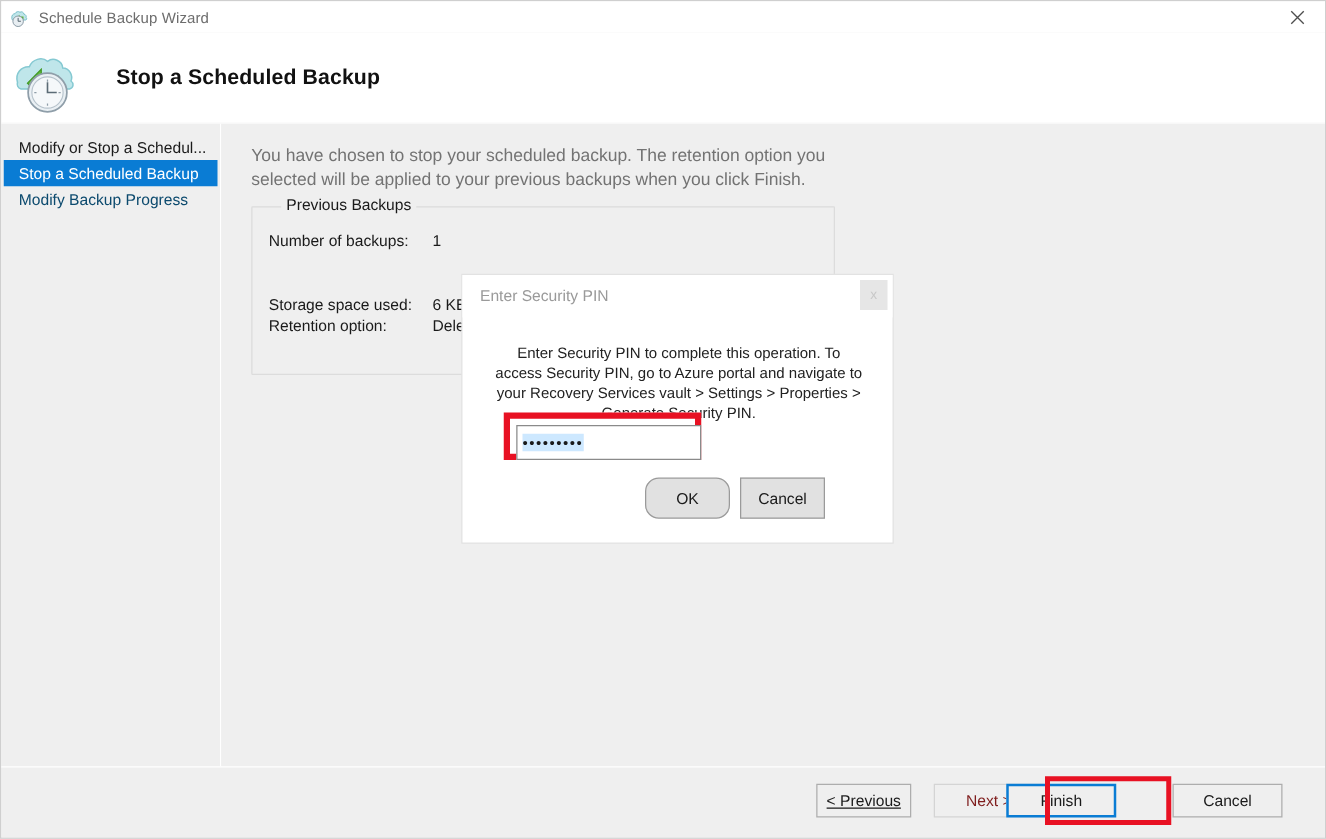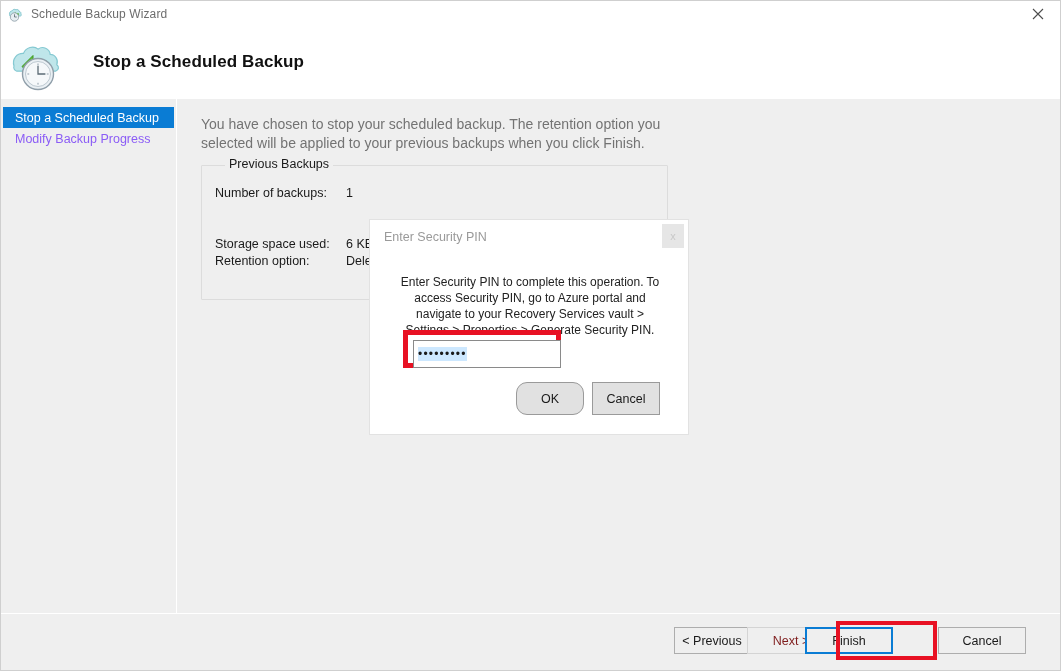--- a/index.html
+++ b/index.html
@@ -76,21 +76,21 @@
     width: 176px; min-width: 176px;
     background: #efefef;
     border-right: 1px solid #ffffff;
     padding-top: 8px;
   }
   .nav-item {
     height: 21px;
     display: flex; align-items: center;
     padding-left: 14px;
     font-size: 12.5px;
-    color: #8b5cf6;
+    color: #0c4a6e;
     white-space: nowrap;
   }
   .nav-item.done { color: #1a1a1a; }
   .nav-item.active {
     background: #0a7cd4;
     color: #ffffff;
     margin: 0 2px 0 2px;
     padding-left: 12px;
   }
 
@@ -149,37 +149,37 @@
     position: absolute;
     top: 13px;
     height: 27px;
     background: #efefef;
     border: 1px solid #adadad;
     font-family: "Liberation Sans", sans-serif;
     font-size: 12.5px;
     color: #1a1a1a;
     display: flex; align-items: center; justify-content: center;
   }
-  #btn-previous { left: 673px; width: 76px; }
+  #btn-previous { left: 652px; width: 76px; text-decoration: underline; }
   #btn-next     { left: 746px; width: 88px; color: #7f1d1d; border-color: #d4d4d4; }
   #btn-finish   { left: 804px; width: 88px; border: 2px solid #0a7cd4; }
   #btn-cancel   { left: 937px; width: 88px; }
   #finish-highlight {
     position: absolute;
     left: 835px; top: 7px;
     width: 101px; height: 39px;
     border: 4px solid #e81123;
     pointer-events: none;
   }
 
   
   #pin-window {
     position: absolute;
     left: 370px; top: 220px;
-    width: 318px;
+    width: 344px;
     background: #ffffff;
     box-shadow: 0 0 0 1px #e2e2e2;
   }
   #pin-titlebar {
     height: 34px;
     background: #ffffff;
     display: flex; align-items: center;
     position: relative;
   }
   #pin-title-text {
@@ -283,20 +283,23 @@
         <path d="M29 30.5 v1.8 M29 49.8 v1.8 M18.4 41 h1.8 M37.8 41 h1.8" stroke="#8f9ea9" stroke-width="1"></path>
         <path d="M29 32.8 V41 h7.4" stroke="#5b6b76" stroke-width="1.3" fill="none"></path>
       </svg>
     </div>
     <div id="header-title">Stop a Scheduled Backup</div>
   </div>
 
   <div id="body-row">
 
     <div id="sidebar">
+      <div class="nav-item done">
+        <span>Modify or Stop a Schedul...</span>
+      </div>
       <div class="nav-item active">
         <span>Stop a Scheduled Backup</span>
       </div>
       <div class="nav-item">
         <span>Modify Backup Progress</span>
       </div>
     </div>
 
     <div id="content">
       <div id="intro">You have chosen to stop your scheduled backup. The retention option you selected will be applied to your previous backups when you click Finish.</div>

